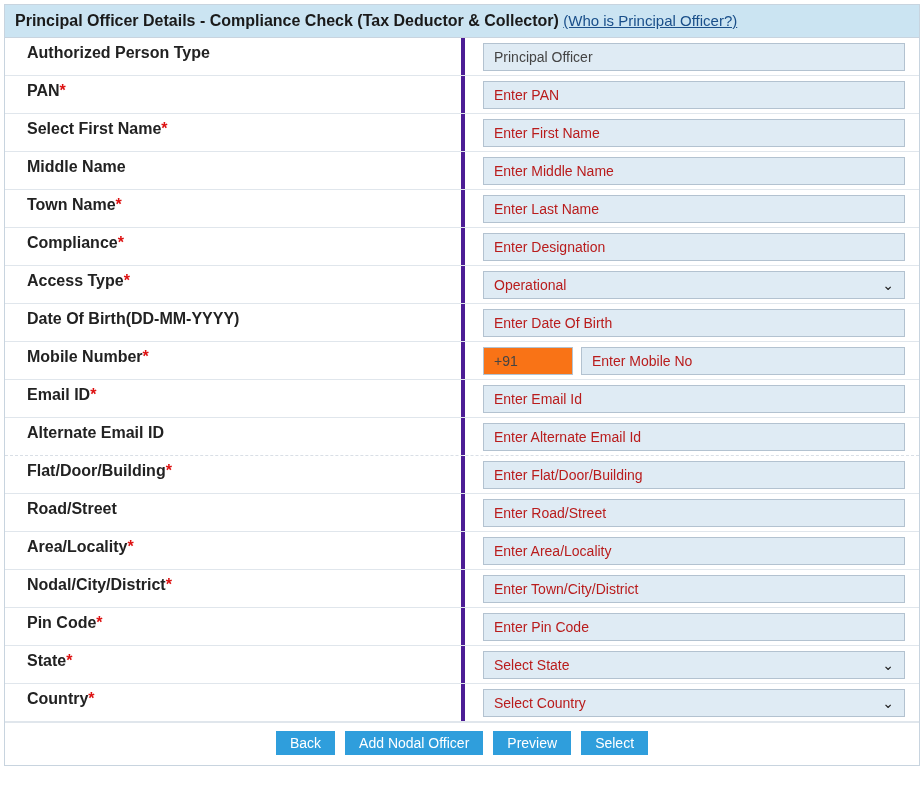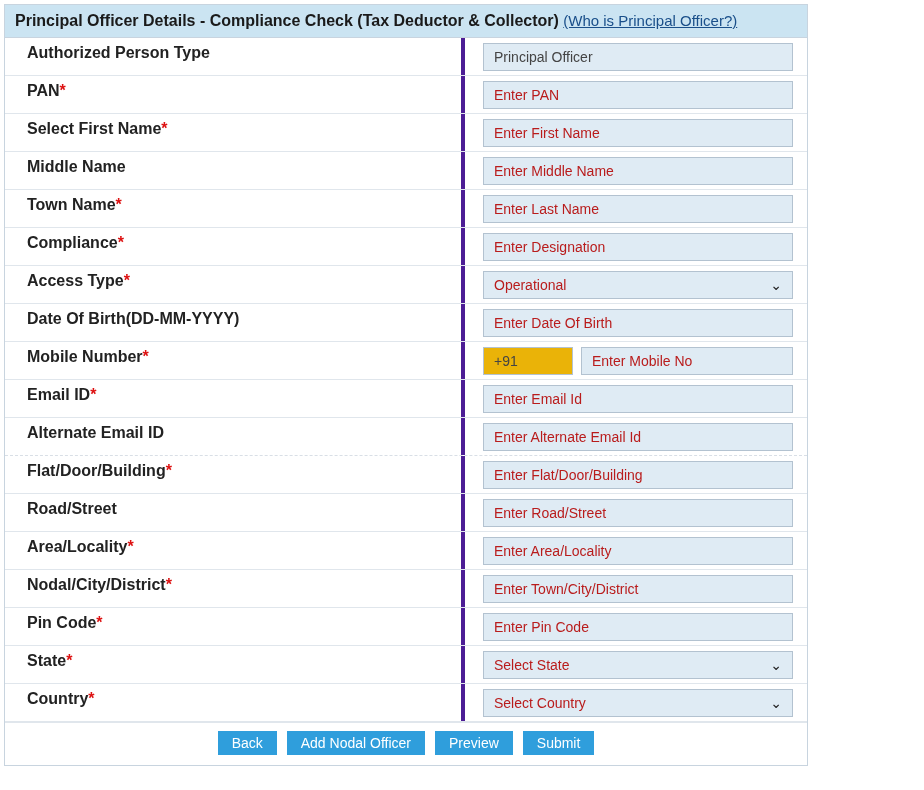--- a/index.html
+++ b/index.html
@@ -2,21 +2,21 @@
 <html><head>
 <meta charset="utf-8">
 <style>
   * { box-sizing: border-box; margin: 0; padding: 0; }
   body {
     font-family: Arial, Helvetica, sans-serif;
     background: #ffffff;
     padding: 4px;
   }
   .panel {
-    width: 804px;
+    width: 916px;
     border: 1px solid #c8d4df;
   }
   .panel-header {
     background: #cbe4f2;
     padding: 7px 10px;
     font-size: 16px;
     font-weight: bold;
     color: #1a1a1a;
     border-bottom: 1px solid #c8d4df;
   }
@@ -74,21 +74,21 @@
     justify-content: space-between;
     cursor: pointer;
   }
   .select-input .chev {
     font-size: 14px;
     color: #222;
   }
   .prefix-box {
     width: 90px;
     height: 28px;
-    background: #eab308;
+    background: #f97316;
     border: 1px solid #b3c2d0;
     display: flex;
     align-items: center;
     padding: 0 10px;
     color: #444;
     font-size: 14px;
   }
   .mobile-input { flex: 1; }
   .footer-row {
     padding: 8px 0 10px 0;
@@ -286,16 +286,16 @@
         <span class="select-text">Select Country</span>
         <span class="chev">⌄</span>
       </div>
     </div>
   </div>
 
   <div class="footer-row">
     <button class="btn">Back</button>
     <button class="btn">Add Nodal Officer</button>
     <button class="btn">Preview</button>
-    <button class="btn">Submit</button>
+    <button class="btn">Select</button>
   </div>
 
 </div>
 
 </body></html>

